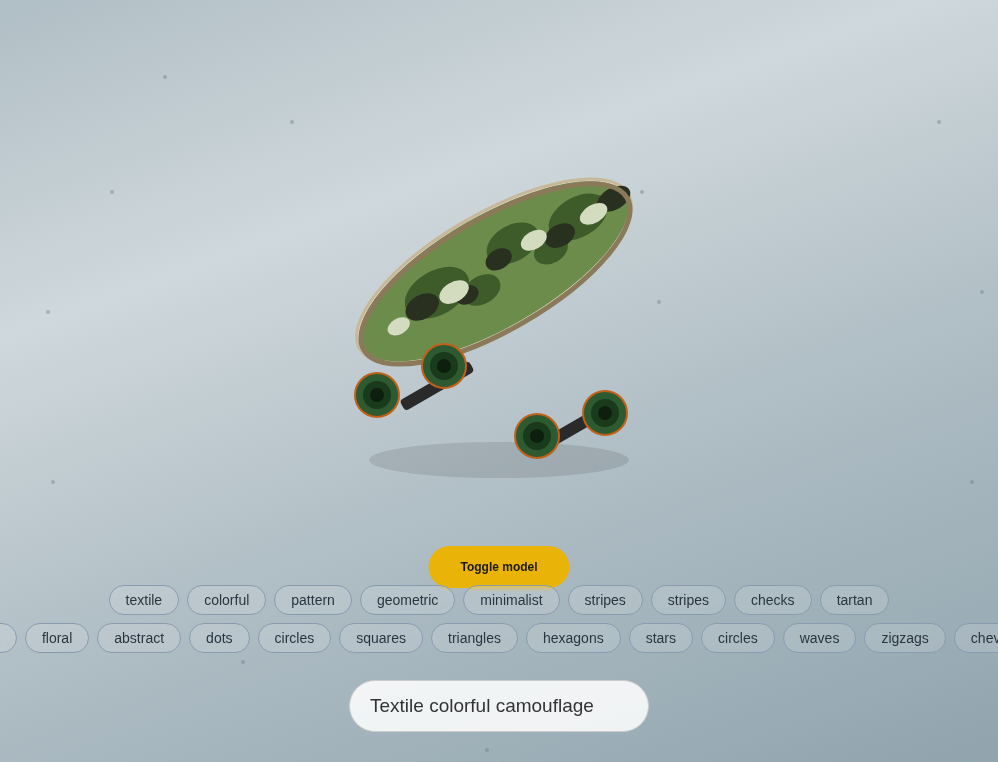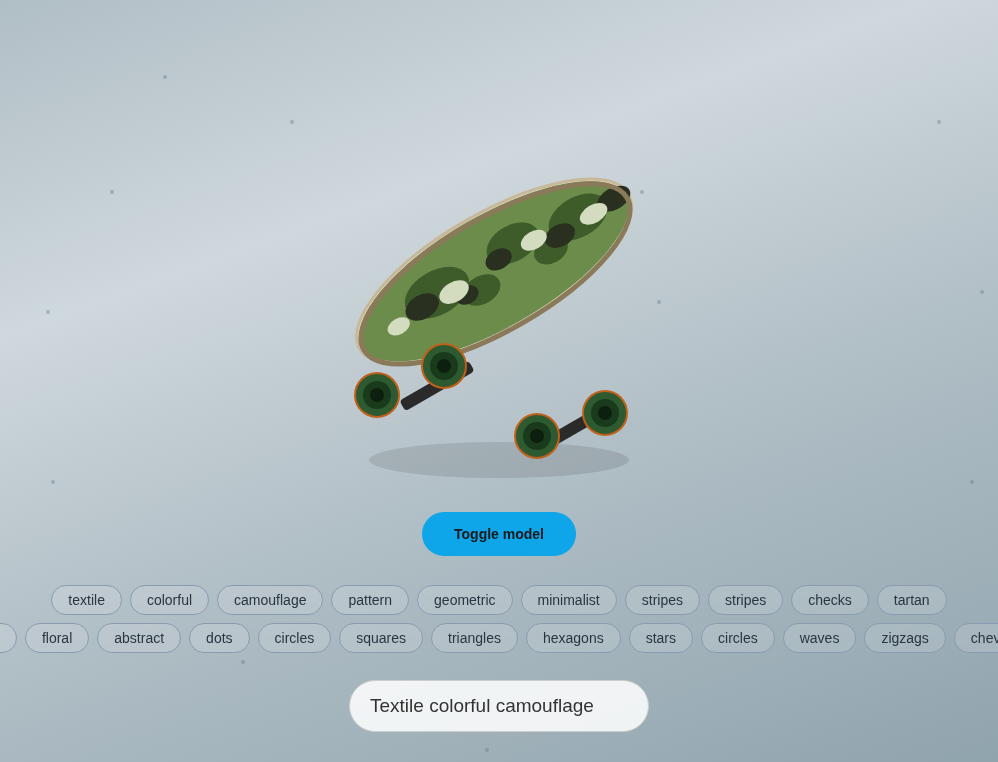--- a/index.html
+++ b/index.html
@@ -38,28 +38,28 @@
       justify-content: center;
     }
 
     .skateboard-svg {
       width: 420px;
       height: 420px;
     }
 
     .toggle-btn {
       position: absolute;
-      top: 512px;
+      top: 546px;
       left: 50%;
       transform: translateX(-50%);
-      background: #0ea5e9;
+      background: #eab308;
       border: none;
       border-radius: 30px;
       padding: 14px 32px;
-      font-size: 14px;
+      font-size: 12px;
       font-weight: 700;
       color: #1a1a1a;
       cursor: pointer;
       white-space: nowrap;
     }
 
     .tags-container {
       position: absolute;
       top: 585px;
       left: 0;
@@ -198,21 +198,20 @@
     <ellipse cx="316" cy="343" rx="22" ry="22" fill="none" stroke="#c0601a" stroke-width="2"></ellipse>
   </svg>
 </div>
 
 <button class="toggle-btn">Toggle model</button>
 
 <div class="tags-container">
   <div class="tags-row" id="tags-row1">
       <span class="tag">textile</span>
       <span class="tag">colorful</span>
-      <span class="tag">camouflage</span>
       <span class="tag">pattern</span>
       <span class="tag">geometric</span>
       <span class="tag">minimalist</span>
       <span class="tag">stripes</span>
       <span class="tag">stripes</span>
       <span class="tag">checks</span>
       <span class="tag">tartan</span>
     </div>
   <div class="tags-row" id="tags-row2">
       <span class="tag">plaid</span>

